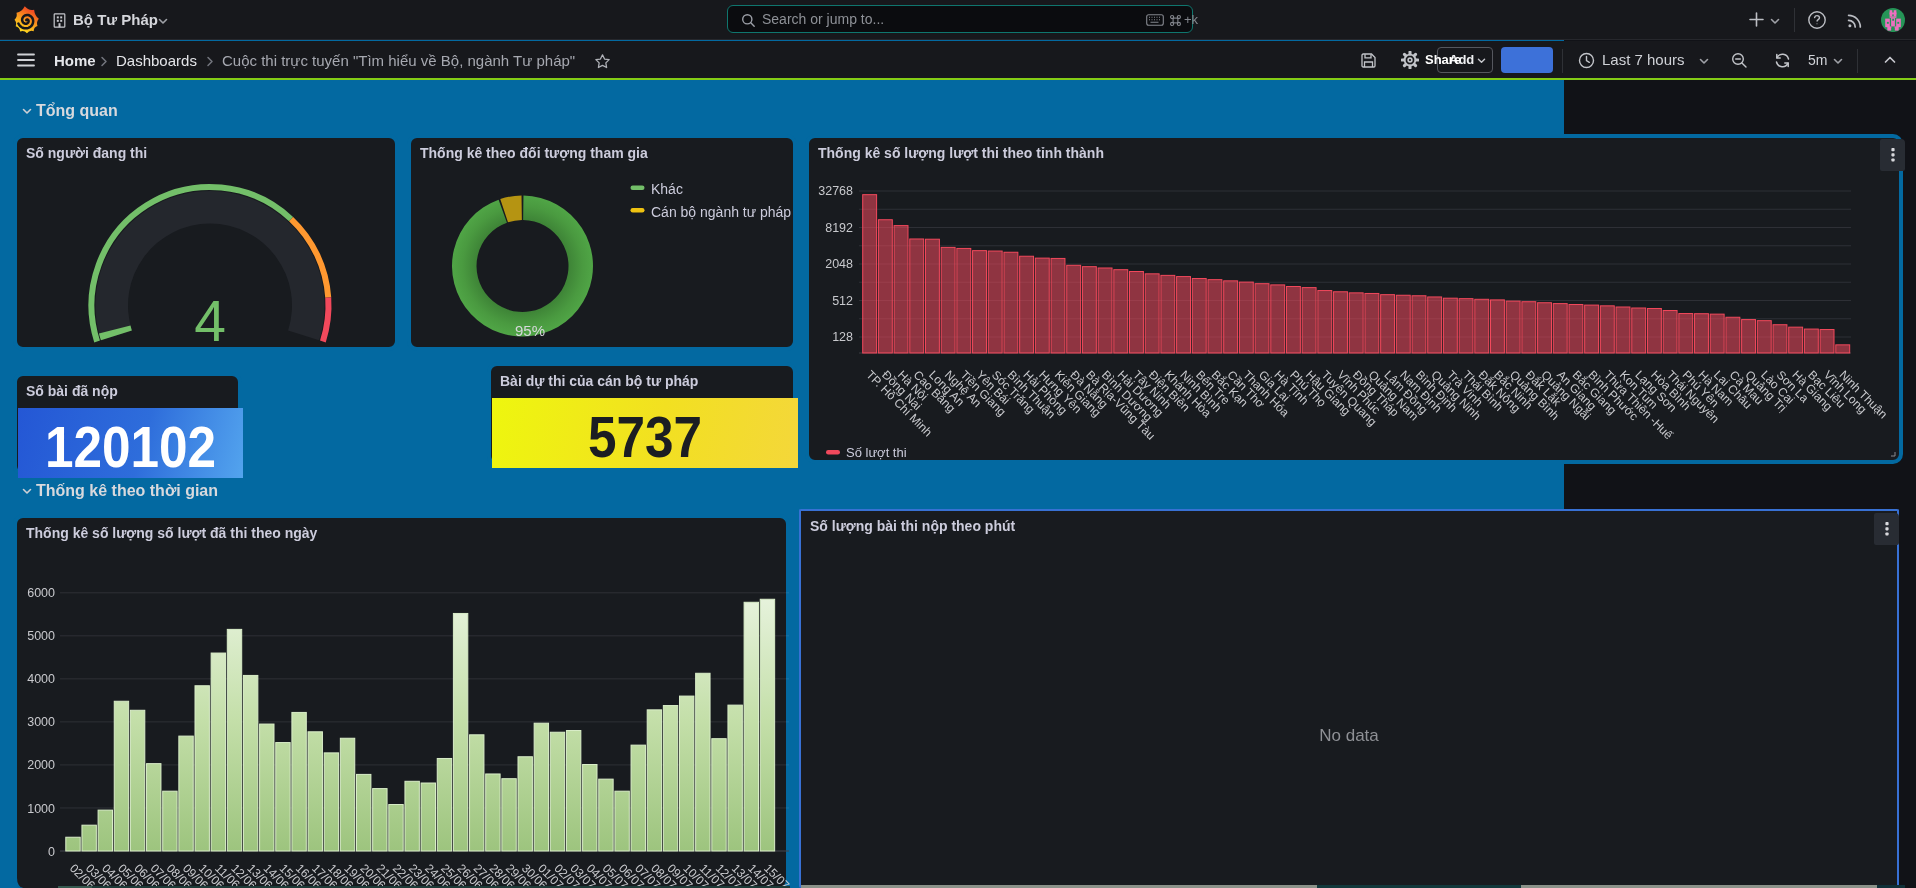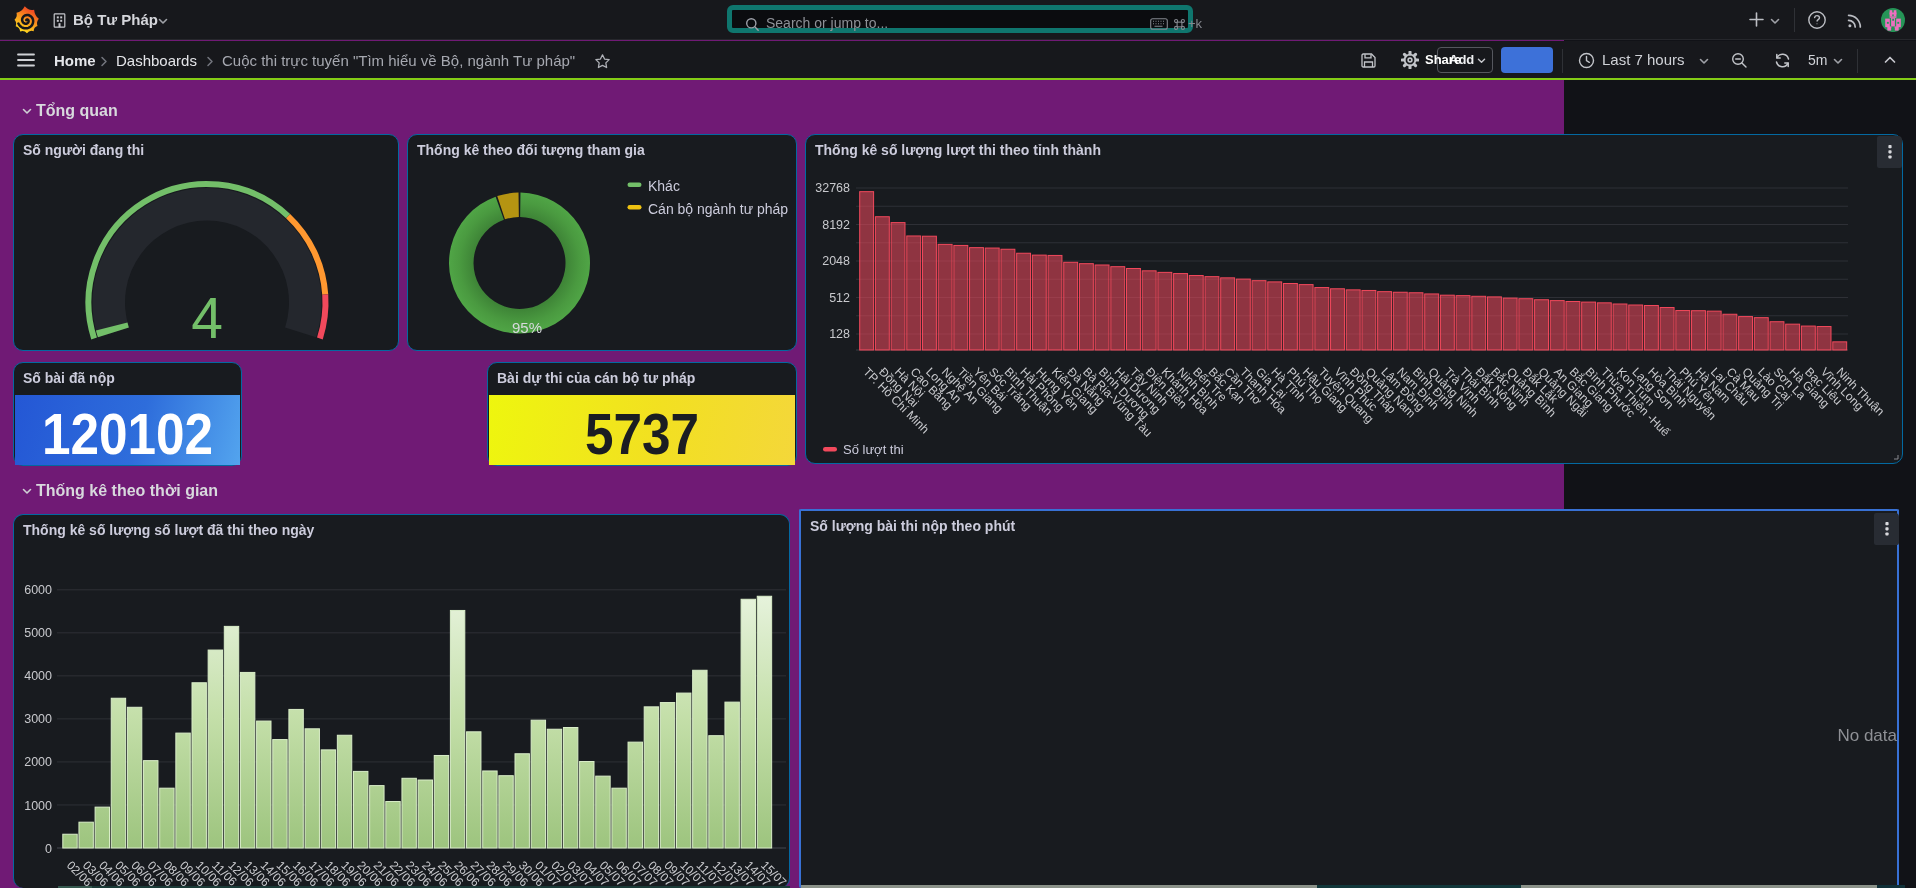--- a/index.html
+++ b/index.html
@@ -1,18 +1,18 @@
 <!DOCTYPE html>
 <html><head><meta charset="utf-8"><title>Grafana</title>
 <style>
 *{margin:0;padding:0;box-sizing:border-box}
 html,body{width:1916px;height:888px;overflow:hidden;background:#111217;font-family:"Liberation Sans",sans-serif;}
 .abs{position:absolute}
-#stage{position:relative;width:1564px;height:888px;background:#701a75}
-.panel{position:absolute;background:#181b1f;border:1px solid #0369a1;border-radius:10px}
+#stage{position:relative;width:1564px;height:888px;background:#0369a1}
+.panel{position:absolute;background:#181b1f;border:4px solid #0369a1;border-radius:10px}
 .ptitle{position:absolute;left:9px;top:7px;font-size:14px;font-weight:700;color:#ccccdc;white-space:nowrap;letter-spacing:0}
 .rowhead{position:absolute;font-size:16px;font-weight:700;color:#d8d9dd;white-space:nowrap}
 </style></head>
 <body>
 <div id="stage">
 
 <div class="abs" style="left:0;top:0;width:1916px;height:40px;background:#17181c;border-bottom:1px solid #26272c">
 <svg class="abs" style="left:13px;top:6px" width="27" height="28" viewBox="0 0 26 27">
 <defs>
           <linearGradient id="glg" x1="0.1" y1="1" x2="0.6" y2="0">
@@ -29,21 +29,21 @@
 <rect x="5.8" y="4.4" width="2" height="2" fill="#c7c8cd" stroke="none"></rect>
 <rect x="9.2" y="4.4" width="2" height="2" fill="#c7c8cd" stroke="none"></rect>
 <rect x="5.8" y="7.8" width="2" height="2" fill="#c7c8cd" stroke="none"></rect>
 <rect x="9.2" y="7.8" width="2" height="2" fill="#c7c8cd" stroke="none"></rect>
 <rect x="7.5" y="11.2" width="2" height="4" fill="#c7c8cd" stroke="none"></rect>
       </svg>
 <div class="abs" style="left:73px;top:11px;font-size:15px;font-weight:700;color:#d5d6db">Bộ Tư Pháp</div>
 <svg class="abs" style="left:158px;top:17px" width="10" height="8" viewBox="0 0 10 8" fill="none" stroke="#9fa1a7" stroke-width="1.6" stroke-linecap="round" stroke-linejoin="round">
         <path d="M1.5 2.5 L5 6 L8.5 2.5"></path>
       </svg>
-<div class="abs" style="left:727px;top:5px;width:466px;height:28px;background:#0b0c0f;border:5px solid #0f766e;border-radius:6px">
+<div class="abs" style="left:727px;top:5px;width:466px;height:28px;background:#0b0c0f;border:1px solid #0f766e;border-radius:6px">
   <svg class="abs" style="left:13px;top:7px" width="15" height="15" viewBox="0 0 15 15" fill="none" stroke="#9da0a8" stroke-width="1.4">
           <circle cx="6.3" cy="6.3" r="4.6"></circle>
           <path d="M9.8 9.8 L13.2 13.2" stroke-linecap="round"></path>
         </svg>
   <div class="abs" style="left:34px;top:5px;font-size:14px;color:#8e9197">Search or jump to...</div>
   <svg class="abs" style="left:418px;top:8px" width="18" height="12" viewBox="0 0 18 12" fill="none" stroke="#84878e" stroke-width="1.1">
           <rect x="0.7" y="0.7" width="16.6" height="10.6" rx="2"></rect>
           <path d="M3 3.2h1M5.5 3.2h1M8 3.2h1M10.5 3.2h1M13 3.2h1M3 5.7h1M5.5 5.7h1M8 5.7h1M10.5 5.7h1M13 5.7h1M4.5 8.2h8"></path>
         </svg>
   <svg class="abs" style="left:442px;top:9px" width="11" height="11" viewBox="0 0 12 12" fill="none" stroke="#84878e" stroke-width="1.2">
@@ -347,21 +347,21 @@
 <svg class="abs" style="left:1081.5px;top:10px" width="4" height="14" viewBox="0 0 4 14" fill="#d8d9dd">
         <rect x="0.4" y="0" width="3.2" height="3.2" rx="0.8"></rect>
         <rect x="0.4" y="5.2" width="3.2" height="3.2" rx="0.8"></rect>
         <rect x="0.4" y="10.4" width="3.2" height="3.2" rx="0.8"></rect>
       </svg>
 <svg class="abs" style="right:3px;bottom:3px" width="8" height="8" viewBox="0 0 8 8" stroke="#888a90" stroke-width="1">
         <path d="M7 3v4H3" fill="none"></path>
       </svg>
 </div>
 
-<div class="panel" style="left:13px;top:362px;width:229px;height:104px">
+<div class="panel" style="left:13px;top:372px;width:229px;height:104px">
  <div class="ptitle">Số bài đã nộp</div>
  <div class="abs" style="left:1px;top:32px;width:225px;height:70px;background:linear-gradient(105deg,#2457d5 0%,#2e6ddb 55%,#53a4ee 100%)"></div>
  <div class="abs" style="left:0;top:38px;width:227px;text-align:center;font-size:57px;font-weight:700;color:#fff;transform:scaleX(0.9)">120102</div>
 </div>
 <div class="panel" style="left:487px;top:362px;width:310px;height:104px">
  <div class="ptitle">Bài dự thi của cán bộ tư pháp</div>
  <div class="abs" style="left:1px;top:32px;width:306px;height:70px;background:linear-gradient(100deg,#eef60e 0%,#f2e021 55%,#f4d73a 100%)"></div>
  <div class="abs" style="left:0;top:38px;width:308px;text-align:center;font-size:57px;font-weight:700;color:#1b1d22;transform:scaleX(0.9)">5737</div>
 </div>
 <svg class="abs" style="left:22px;top:487px" width="10" height="8" viewBox="0 0 10 8" fill="none" stroke="#cfd0d5" stroke-width="1.6" stroke-linecap="round" stroke-linejoin="round">
@@ -484,20 +484,20 @@
 </svg>
 </div>
 <div class="abs" style="left:799px;top:509px;width:1100px;height:379px;background:#181b1f;border:2px solid #3871d4;border-bottom:none;border-radius:2px">
 <div class="ptitle">Số lượng bài thi nộp theo phút</div>
 <div class="abs" style="left:1073px;top:2px;width:25px;height:32px;background:#282c33;border-radius:2px 4px 2px 2px"></div>
 <svg class="abs" style="left:1083.5px;top:11px" width="4" height="14" viewBox="0 0 4 14" fill="#d8d9dd">
         <rect x="0.4" y="0" width="3.2" height="3.2" rx="0.8"></rect>
         <rect x="0.4" y="5.2" width="3.2" height="3.2" rx="0.8"></rect>
         <rect x="0.4" y="10.4" width="3.2" height="3.2" rx="0.8"></rect>
       </svg>
-<div class="abs" style="left:0;top:215px;width:1096px;text-align:right;font-size:17px;color:#8e9095">No data</div>
+<div class="abs" style="left:0;top:215px;width:1096px;text-align:center;font-size:17px;color:#8e9095">No data</div>
 </div>
 
 <div class="abs" style="left:58px;top:886px;width:732px;height:2px;background:#1c3b38"></div>
 <div class="abs" style="left:58px;top:886px;width:34px;height:2px;background:#35594f"></div>
 <div class="abs" style="left:801px;top:885px;width:1098px;height:3px;background:#8b9289"></div>
 <div class="abs" style="left:1317px;top:885px;width:204px;height:3px;background:#12383b"></div>
 <div class="abs" style="left:1877px;top:885px;width:28px;height:3px;background:#103038"></div>
 </div>
 </body></html>

